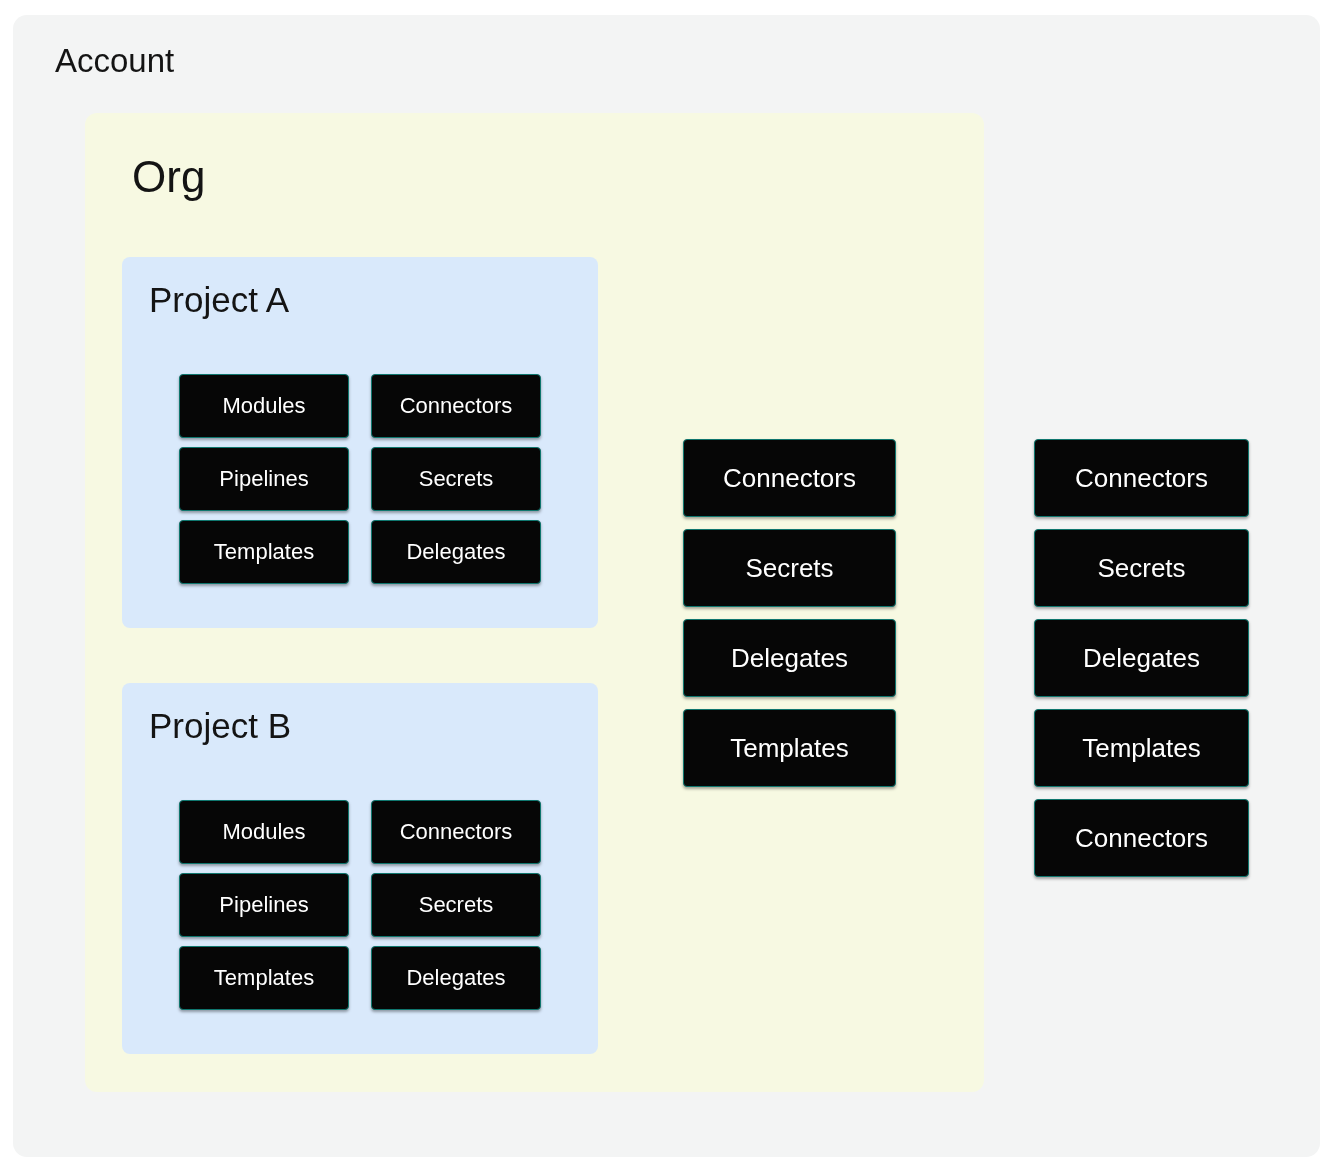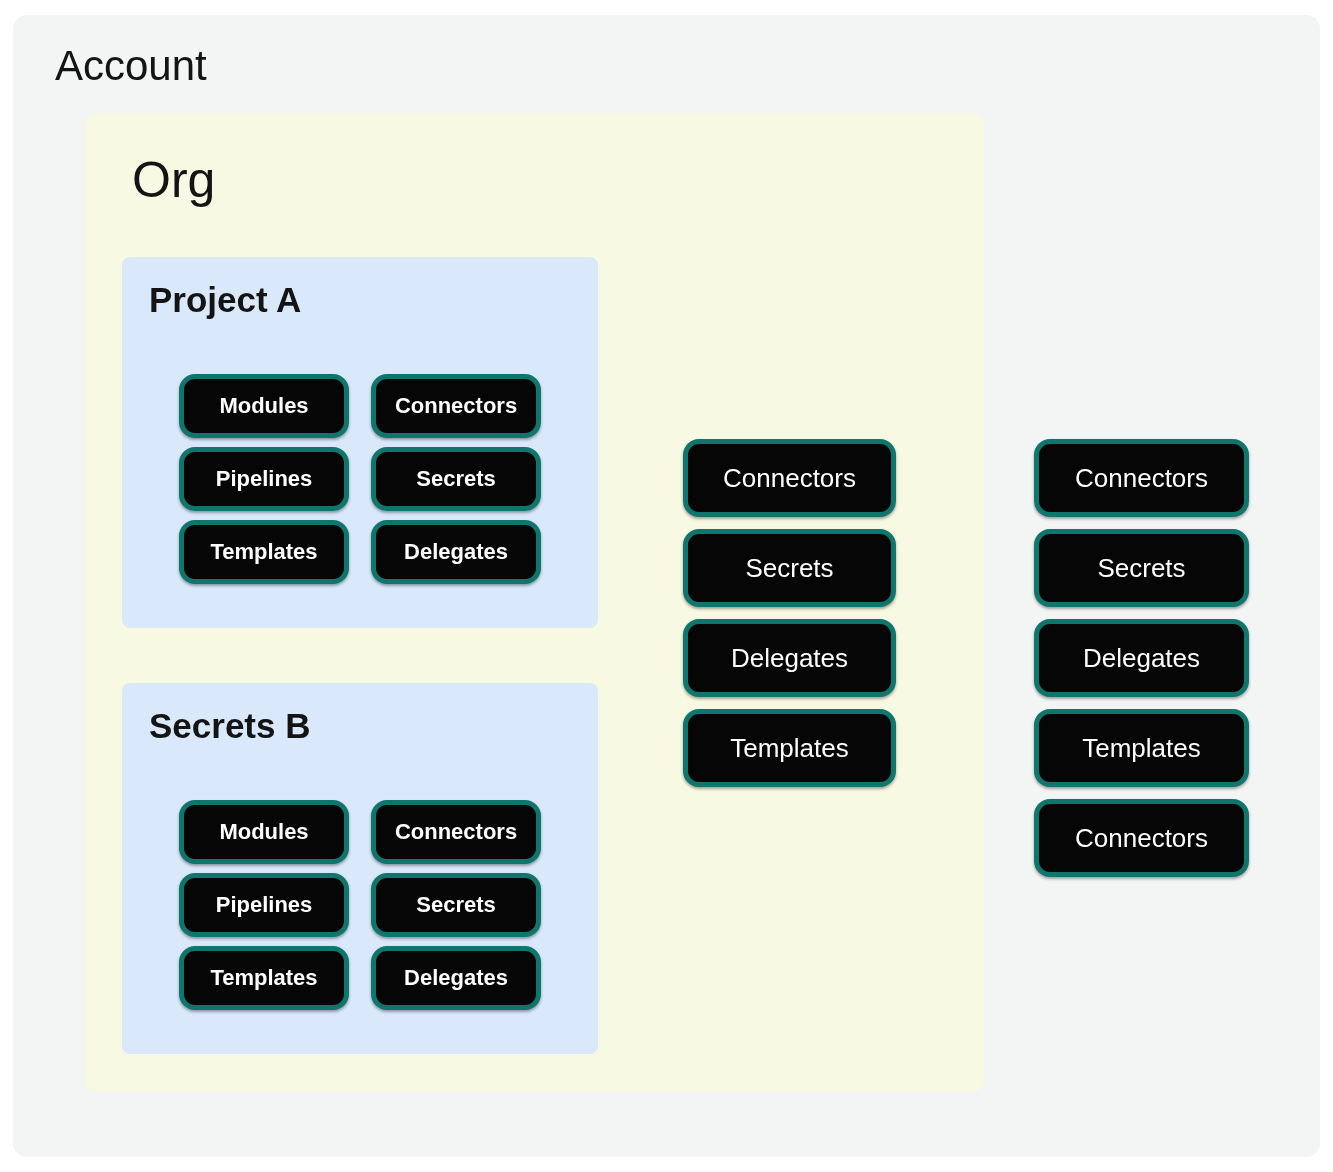--- a/index.html
+++ b/index.html
@@ -20,68 +20,67 @@
     top: 15px;
     width: 1307px;
     height: 1142px;
     background: #f3f4f4;
     border-radius: 14px;
   }
   .account-title {
     position: absolute;
     left: 42px;
     top: 28px;
-    font-size: 42px;
+    font-size: 33px;
     line-height: 1.1;
     color: #141414;
     white-space: nowrap;
   }
   .org-box {
     position: absolute;
     left: 72px;
     top: 98px;
     width: 899px;
     height: 979px;
     background: #f7f9e2;
     border-radius: 12px;
   }
   .org-title {
     position: absolute;
     left: 47px;
     top: 40px;
-    font-size: 50px;
+    font-size: 44px;
     line-height: 1.1;
     color: #141414;
     white-space: nowrap;
   }
   .project-card {
     position: absolute;
     left: 37px;
     width: 476px;
     height: 371px;
     background: #d9e9fb;
     border-radius: 8px;
-    font-weight: bold;
   }
   .project-a { top: 144px; }
   .project-b { top: 570px; }
   .project-title {
     position: absolute;
     left: 27px;
     top: 24px;
     font-size: 35px;
     line-height: 1.1;
     color: #141414;
     white-space: nowrap;
   }
   .pill {
     box-sizing: border-box;
     background: #060606;
-    border: 5px solid #0f766e;
-    border-radius: 16px;
+    border: 1px solid #0f766e;
+    border-radius: 4px;
     color: #ffffff;
     display: flex;
     align-items: center;
     justify-content: center;
     box-shadow: 0 2px 3px rgba(0,0,0,0.35);
     white-space: nowrap;
   }
   .pill-grid {
     position: absolute;
     left: 57px;
@@ -131,21 +130,21 @@
         <div class="pill pill-sm">Modules</div>
         <div class="pill pill-sm">Connectors</div>
         <div class="pill pill-sm">Pipelines</div>
         <div class="pill pill-sm">Secrets</div>
         <div class="pill pill-sm">Templates</div>
         <div class="pill pill-sm">Delegates</div>
       </div>
     </div>
 
     <div class="project-card project-b">
-      <div class="project-title">Secrets B</div>
+      <div class="project-title">Project B</div>
       <div class="pill-grid">
         <div class="pill pill-sm">Modules</div>
         <div class="pill pill-sm">Connectors</div>
         <div class="pill pill-sm">Pipelines</div>
         <div class="pill pill-sm">Secrets</div>
         <div class="pill pill-sm">Templates</div>
         <div class="pill pill-sm">Delegates</div>
       </div>
     </div>
 

